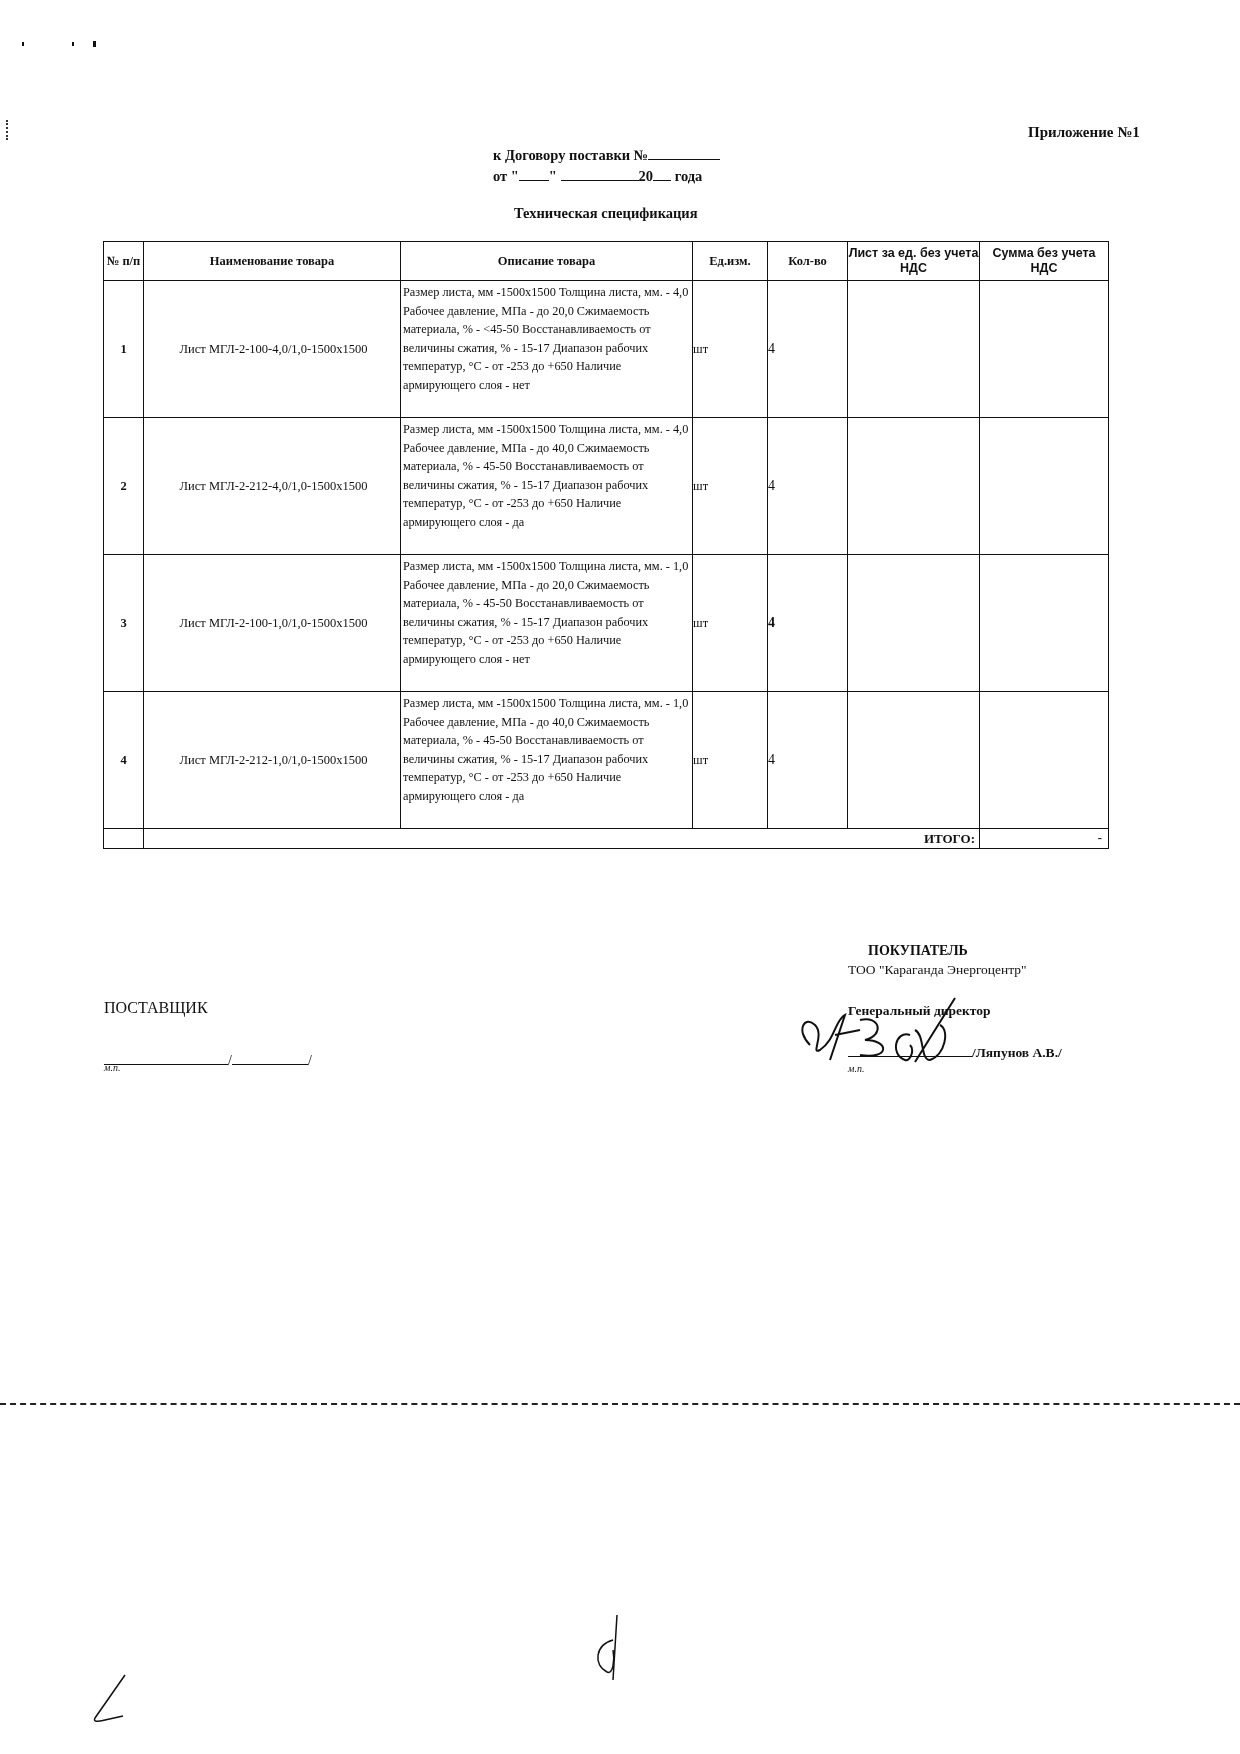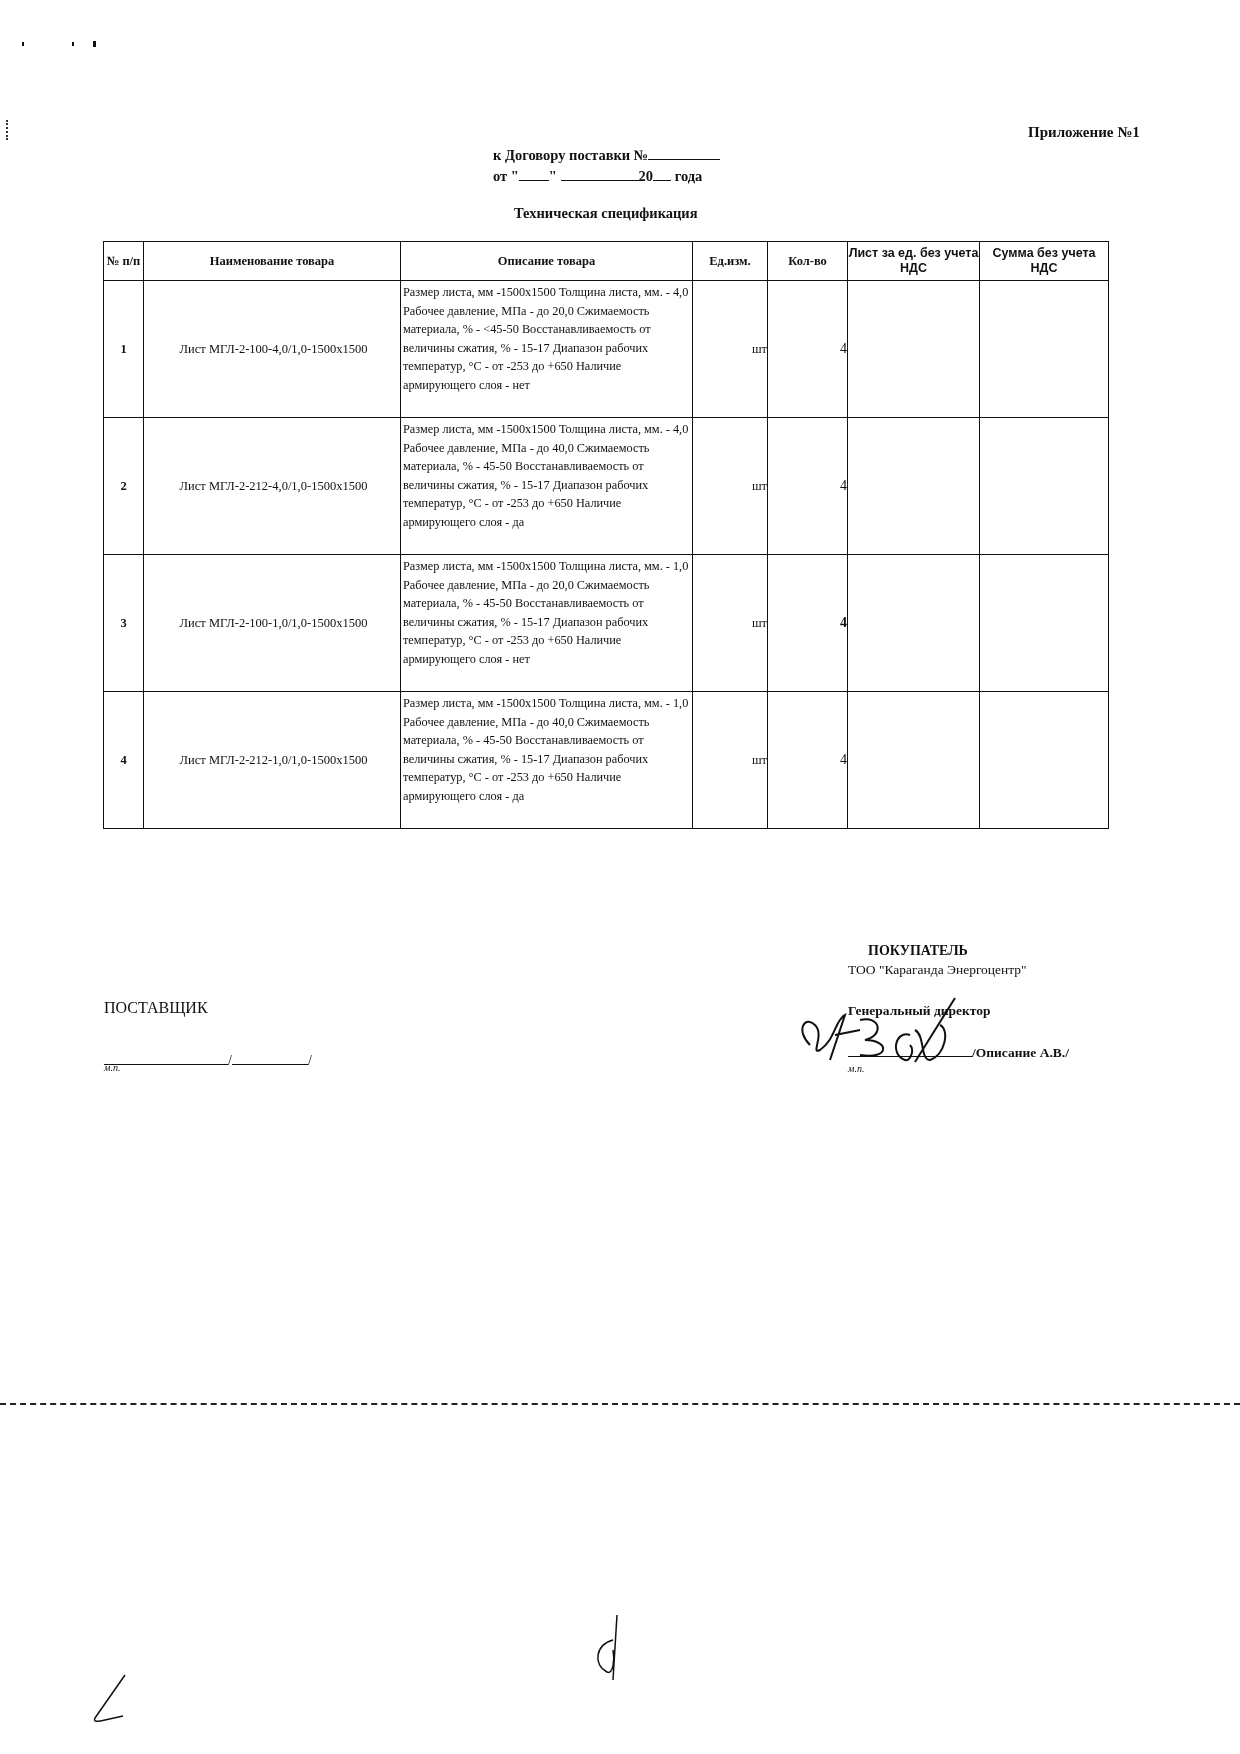--- a/index.html
+++ b/index.html
@@ -21,21 +21,21 @@
   }
   table.spec td, table.spec th {
     border: 1.5px solid #111; padding: 0; vertical-align: middle;
   }
   table.spec th { height: 38px; font-weight: bold; text-align: center; font-size: 12.5px; line-height: 15px; }
   th.sans { font-family: "Liberation Sans", "DejaVu Sans", sans-serif; font-weight: bold; font-size: 12px; }
   table.spec tr.item td { height: 134px; }
   td.num { text-align: center; font-weight: bold; }
   td.name { padding-left: 3px !important; white-space: nowrap; font-size: 12.5px; text-align: center; }
   td.desc { padding: 0 2px !important; font-size: 12.3px; line-height: 18.6px; text-align: left; vertical-align: top !important; padding-top: 2px !important; }
-  td.unit, td.qty { text-align: right; border-radius: 11px; }
+  td.unit, td.qty { text-align: left; border-radius: 11px; }
   td.qty { font-size: 14px; }
   tr.total td { height: 19px; }
   td.total-label { text-align: right; font-weight: bold; padding-right: 4px !important; font-size: 13px; }
   td.total-val { text-align: right; padding-right: 6px !important; font-weight: bold; }
 
   .supplier-title { left: 104px; top: 999px; font-size: 16px; font-weight: normal; }
   .supplier-line { left: 104px; top: 1050px; font-size: 14px; }
   .sig-blank { display: inline-block; border-bottom: 1px solid #111; height: 14px; }
   .mp { font-size: 10px; font-style: italic; }
   .supplier-mp { left: 104px; top: 1062px; }
@@ -122,34 +122,39 @@
     </tr>
     <tr class="item">
       <td class="num">4</td>
       <td class="name">Лист МГЛ-2-212-1,0/1,0-1500х1500</td>
       <td class="desc">Размер листа, мм -1500х1500 Толщина листа, мм. - 1,0 Рабочее давление, МПа - до 40,0 Сжимаемость материала, % - 45-50 Восстанавливаемость от величины сжатия, % - 15-17 Диапазон рабочих температур, °С - от -253 до +650 Наличие армирующего слоя - да</td>
       <td class="unit">шт</td>
       <td class="qty">4</td>
       <td></td>
       <td></td>
     </tr>
+    <tr class="total">
+      <td></td>
+      <td colspan="5" class="total-label">ИТОГО:</td>
+      <td class="total-val">-</td>
+    </tr>
   </tbody>
 </table>
 
 <div class="abs supplier-title">ПОСТАВЩИК</div>
 <div class="abs supplier-line">
   <span class="sig-blank" style="width:124px;"></span><span>/</span><span class="sig-blank" style="width:76px;"></span><span>/</span>
 </div>
 <div class="abs mp supplier-mp">м.п.</div>
 
 <div class="abs buyer-title">ПОКУПАТЕЛЬ</div>
 <div class="abs buyer-org">ТОО "Карагандa Энергоцентр"</div>
 <div class="abs buyer-role">Генеральный директор</div>
 <div class="abs buyer-line">
-  <span class="sig-blank" style="width:124px;"></span><span>/Описание А.В./</span>
+  <span class="sig-blank" style="width:124px;"></span><span>/Ляпунов А.В./</span>
 </div>
 <div class="abs mp buyer-mp">м.п.</div>
 
 <svg class="abs signature" width="200" height="80" viewBox="0 0 200 80">
   <path d="M20,55 C5,40 15,25 25,35 C35,45 20,65 30,60 C45,50 45,30 55,25 L40,70 M45,45 L70,40" fill="none" stroke="#111" stroke-width="2"></path>
   <path d="M70,30 C90,25 95,45 75,50 C100,50 100,70 70,65" fill="none" stroke="#111" stroke-width="2"></path>
   <path d="M120,45 C105,40 100,65 115,70 C120,72 125,60 120,55 M125,40 C135,45 130,70 140,70 C155,65 160,40 150,35 M165,8 L125,72" fill="none" stroke="#111" stroke-width="2"></path>
 </svg>
 
 <div class="abs cut-line"></div>

